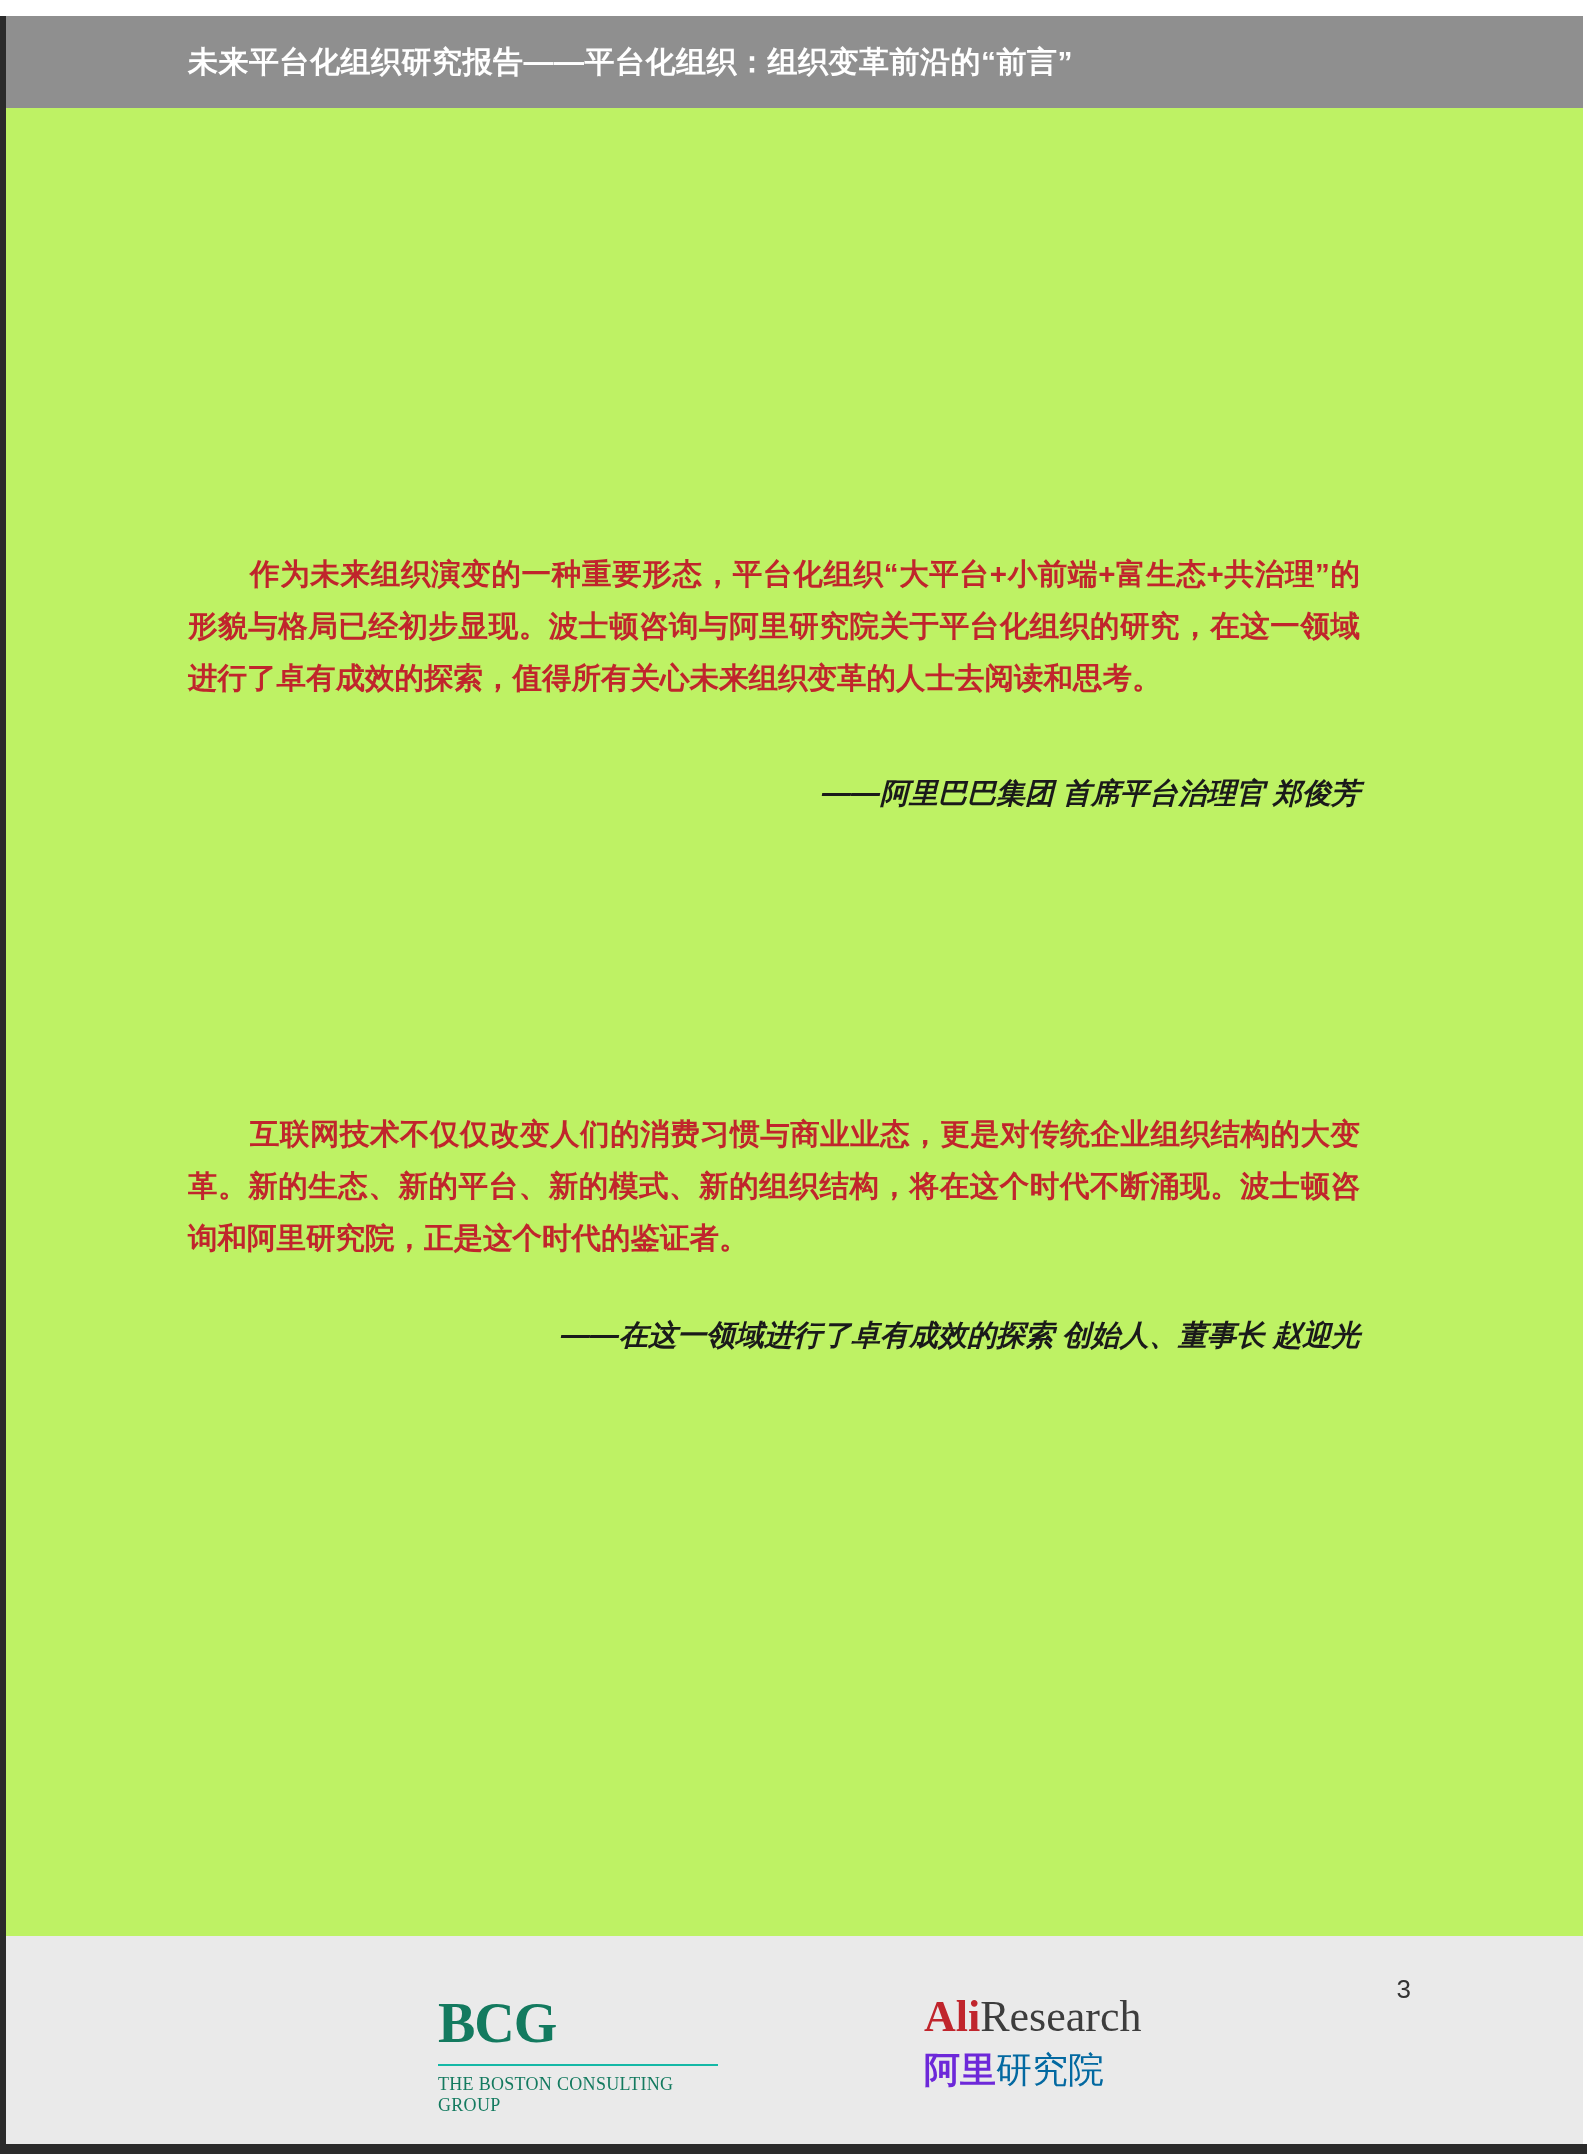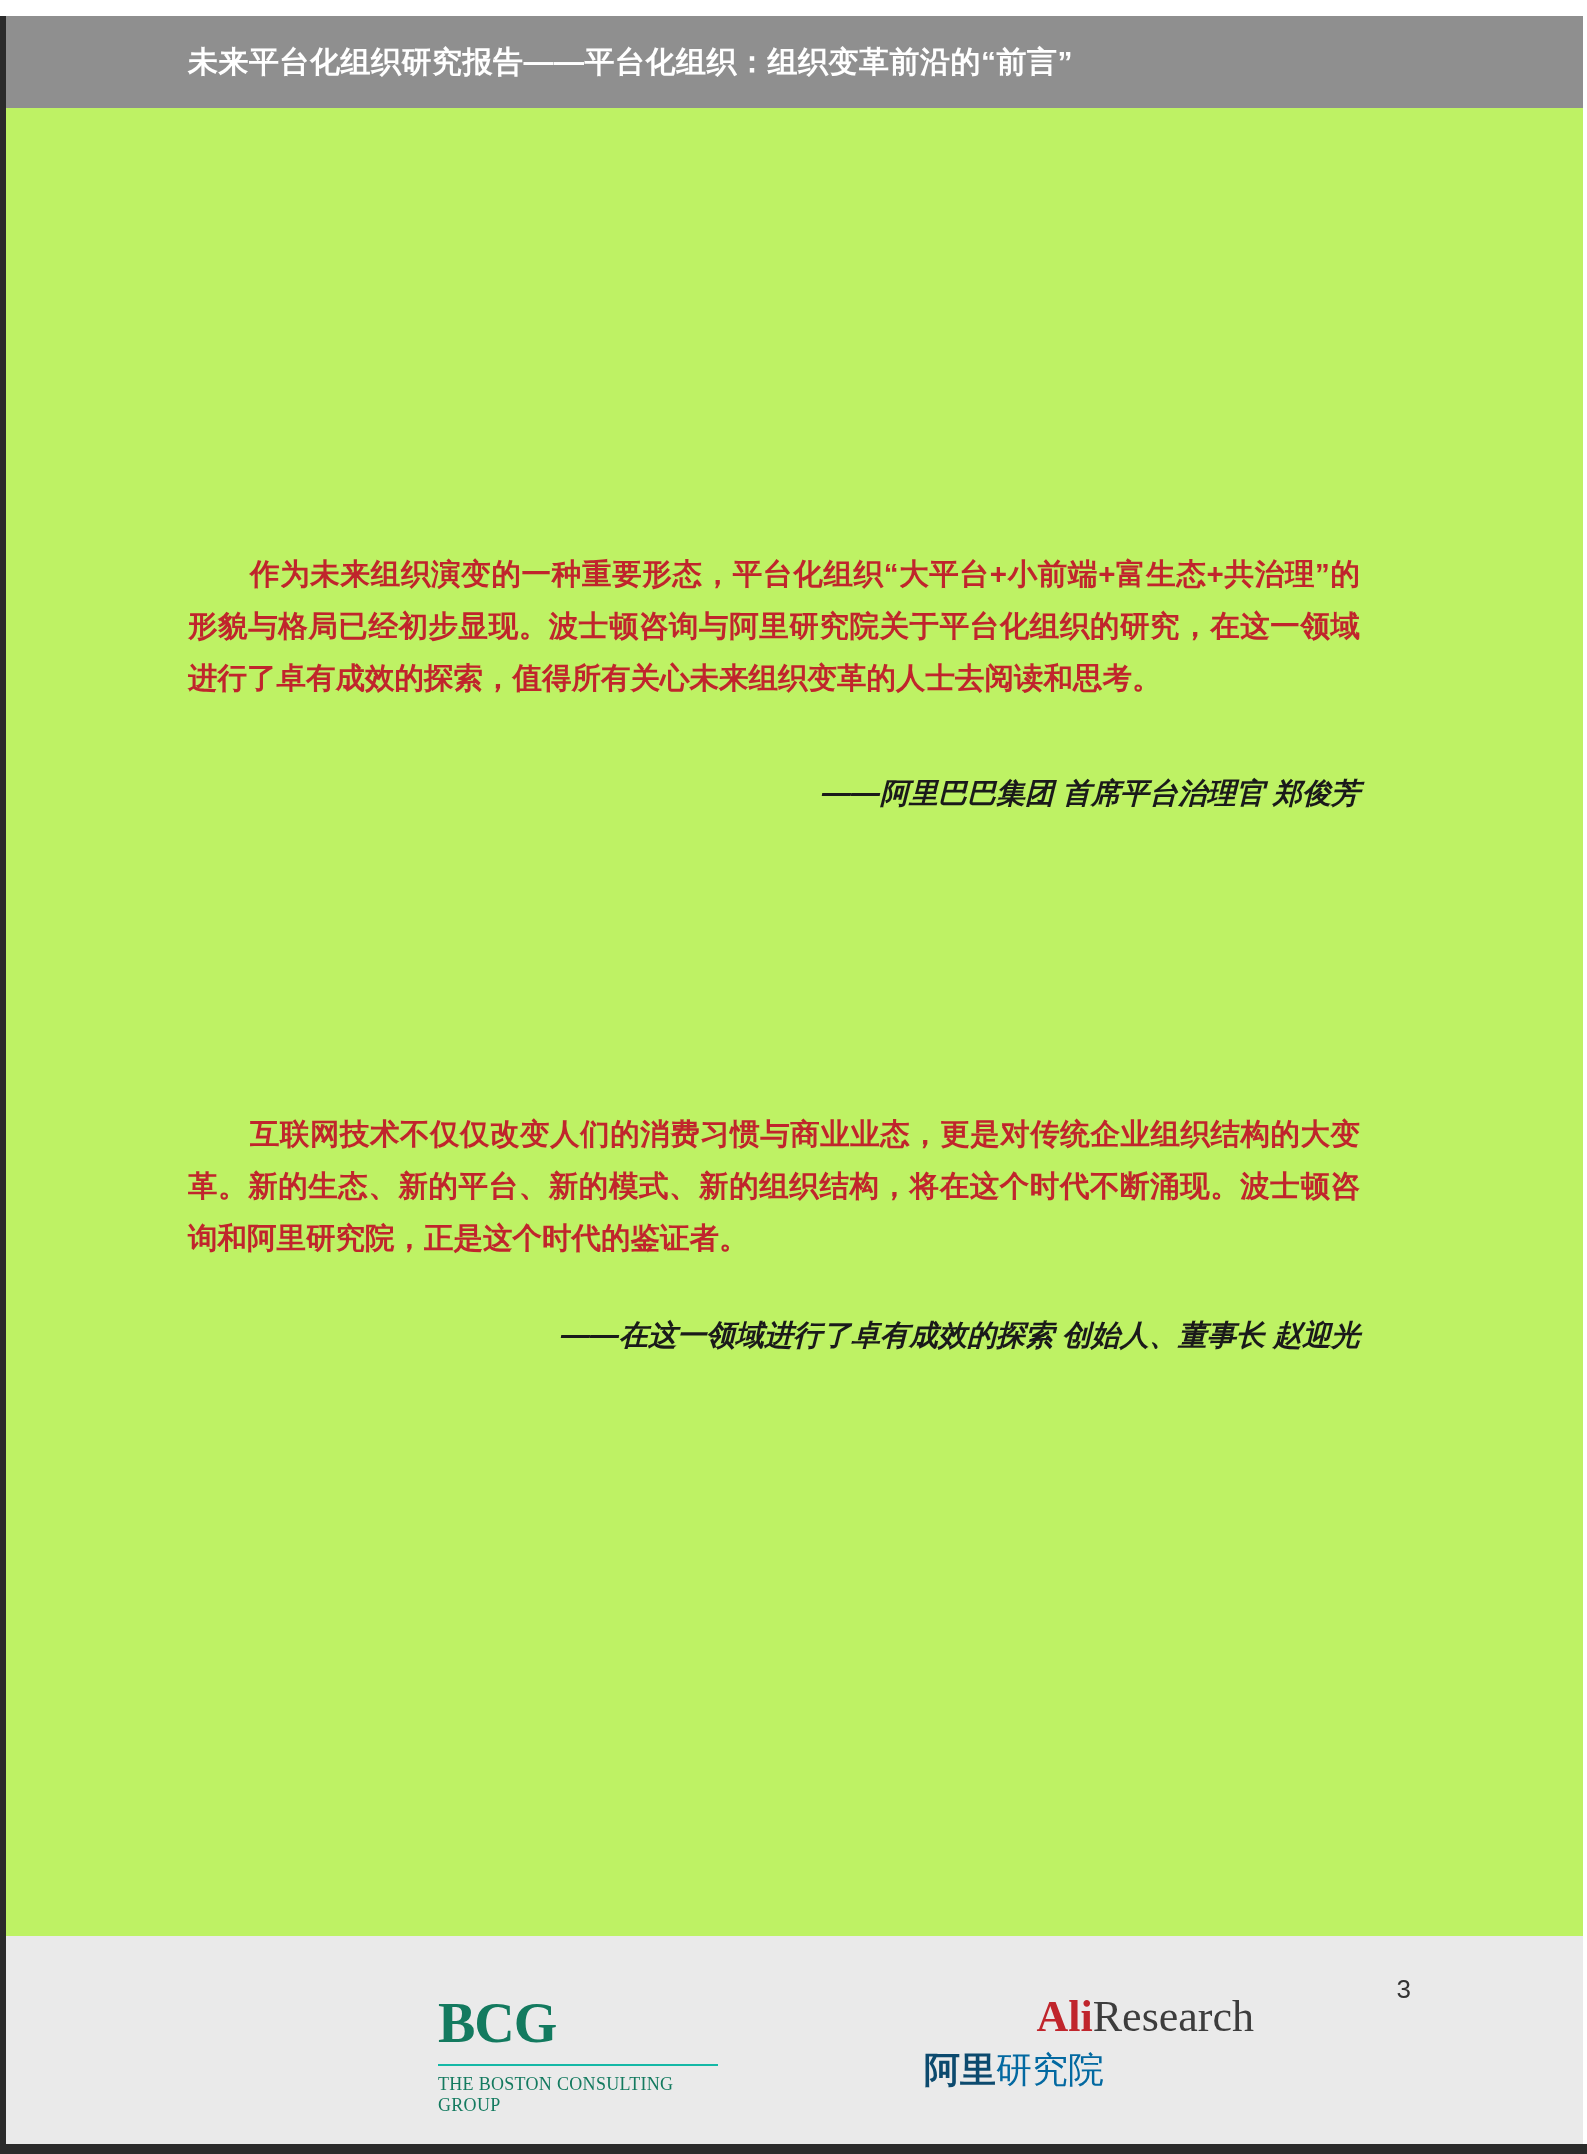--- a/index.html
+++ b/index.html
@@ -135,32 +135,31 @@
     position: absolute;
     left: 918px;
     top: 56px;
     width: 330px;
   }
   .ali-en {
     font-family: "Liberation Serif", serif;
     font-size: 44px;
     line-height: 50px;
     white-space: nowrap;
-    text-align: right;
   }
   .ali-en .red { color: #c0252c; font-weight: bold; }
   .ali-en .dark { color: #3d3d3d; }
   .ali-cn {
     font-size: 36px;
     line-height: 44px;
     margin-top: 6px;
     white-space: nowrap;
     font-weight: bold;
   }
-  .ali-cn .red { color: #0c4a6e; }
+  .ali-cn .red { color: #6d28d9; }
   .ali-cn .dark { color: #0369a1; font-weight: normal; }
 </style>
 </head>
 <body>
 
 <div class="page">
 
   <div class="frame-left"></div>
   <div class="frame-bottom"></div>
 

